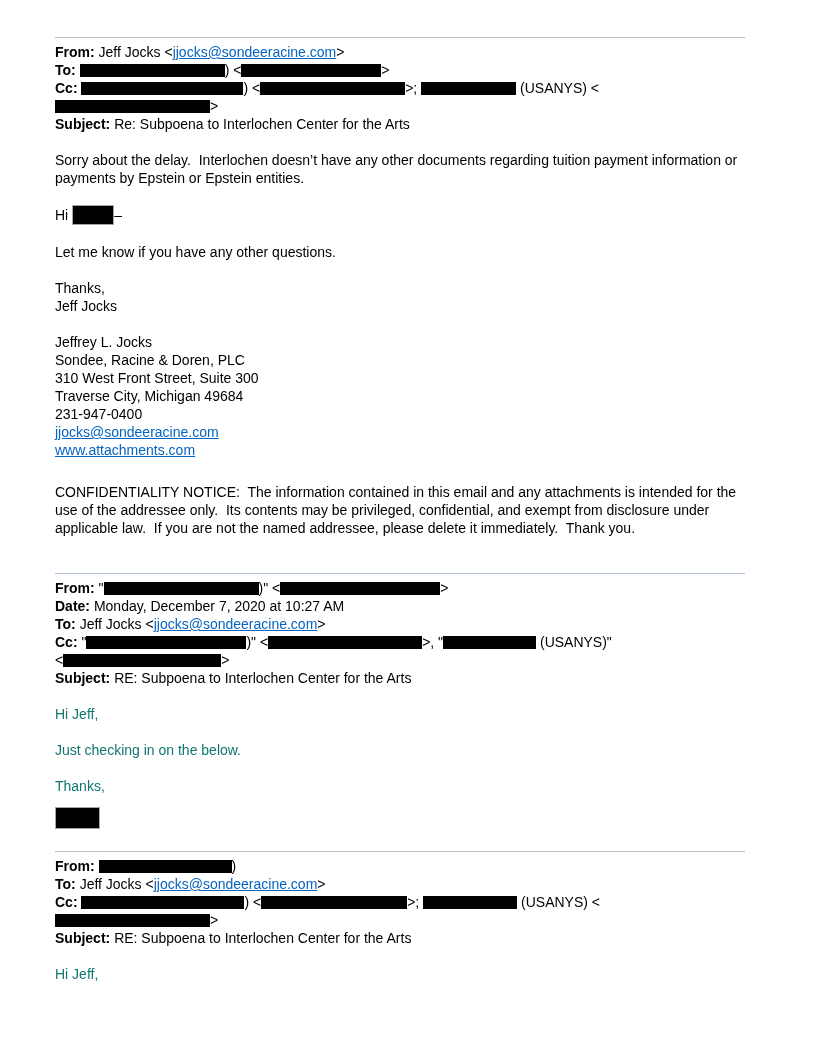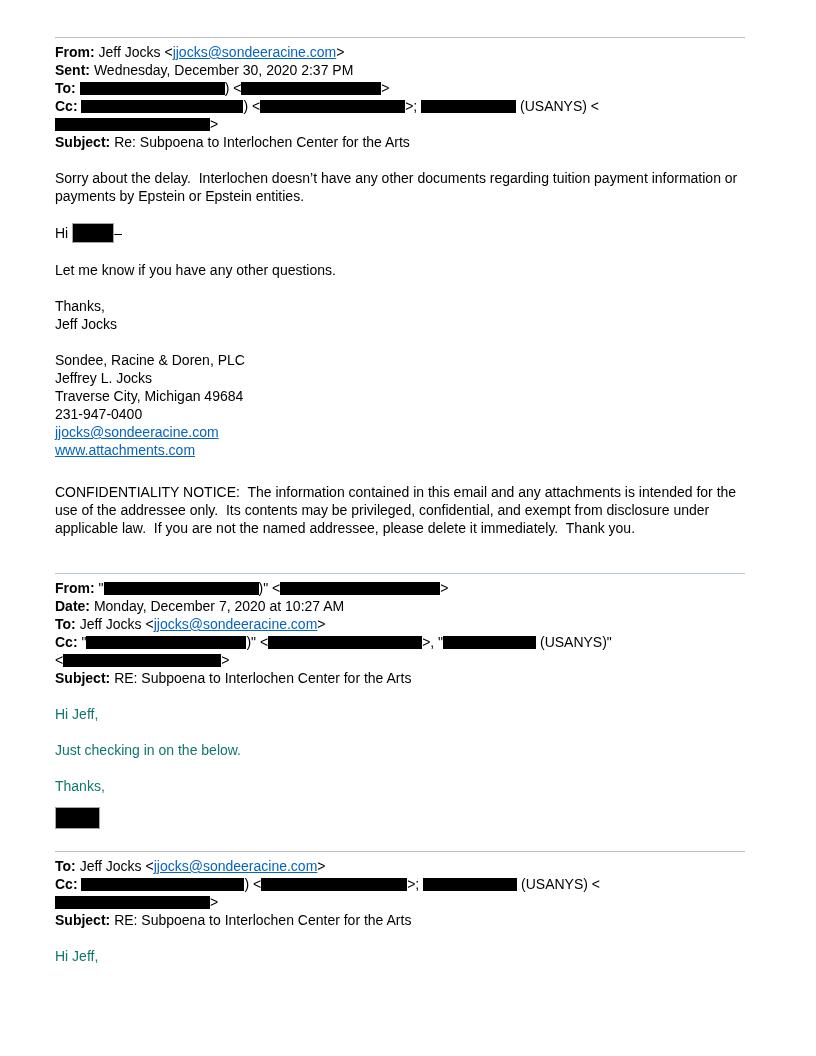--- a/index.html
+++ b/index.html
@@ -35,35 +35,35 @@
 </style>
 </head>
 <body>
 
 <div class="page">
 
   <hr class="divider">
 
   <div class="header">
     <p class="hline"><span class="lbl">From:</span> <span>Jeff Jocks &lt;</span><a class="link">jjocks@sondeeracine.com</a><span>&gt;</span></p>
-    <p class="hline"><span class="lbl">Sent:</span> <span>Wednesday, December 30, 2020 2:37 PM</span></p>
     <p class="hline"><span class="lbl">To:</span> <span class="redact" style="width:145px"></span><span>) &lt;</span><span class="redact" style="width:140px"></span><span>&gt;</span></p>
     <p class="hline"><span class="lbl">Cc:</span> <span class="redact" style="width:162px"></span><span>) &lt;</span><span class="redact" style="width:145px"></span><span>&gt;;</span> <span class="redact" style="width:95px"></span> <span>(USANYS) &lt;</span><span class="redact" style="width:155px"></span><span>&gt;</span></p>
     <p class="hline"><span class="lbl">Subject:</span> <span>Re: Subpoena to Interlochen Center for the Arts</span></p>
   </div>
 
   <div>
     <p class="para">Sorry about the delay.  Interlochen doesn’t have any other documents regarding tuition payment information or payments by Epstein or Epstein entities.</p>
     <p class="para"><span>Hi</span> <span class="redact-box"></span><span>–</span></p>
     <p class="para">Let me know if you have any other questions.</p>
     <p class="para"><span>Thanks,</span><br><span>Jeff Jocks</span></p>
 
     <div class="sig-block">
+      <p class="hline">Jeffrey L. Jocks</p>
       <p class="hline">Sondee, Racine &amp; Doren, PLC</p>
-      <p class="hline">Jeffrey L. Jocks</p>
+      <p class="hline">310 West Front Street, Suite 300</p>
       <p class="hline">Traverse City, Michigan 49684</p>
       <p class="hline">231-947-0400</p>
       <p class="hline"><a class="link">jjocks@sondeeracine.com</a></p>
       <p class="hline"><a class="link">www.attachments.com</a></p>
     </div>
 
     <p class="para conf">CONFIDENTIALITY NOTICE:  The information contained in this email and any attachments is intended for the use of the addressee only.  Its contents may be privileged, confidential, and exempt from disclosure under applicable law.  If you are not the named addressee, please delete it immediately.  Thank you.</p>
   </div>
 
   <hr class="divider blue mt36">
@@ -80,20 +80,21 @@
   <div class="reply">
     <p class="para">Hi Jeff,</p>
     <p class="para">Just checking in on the below.</p>
     <p class="para">Thanks,</p>
     <span class="sig-redact"></span>
   </div>
 
   <hr class="divider mt22">
 
   <div class="header">
+    <p class="hline"><span class="lbl">From:</span> <span class="redact" style="width:133px"></span><span>)</span></p>
     <p class="hline"><span class="lbl">To:</span> <span>Jeff Jocks &lt;</span><a class="link">jjocks@sondeeracine.com</a><span>&gt;</span></p>
     <p class="hline"><span class="lbl">Cc:</span> <span class="redact" style="width:163px"></span><span>) &lt;</span><span class="redact" style="width:146px"></span><span>&gt;;</span> <span class="redact" style="width:94px"></span> <span>(USANYS) &lt;</span><span class="redact" style="width:155px"></span><span>&gt;</span></p>
     <p class="hline"><span class="lbl">Subject:</span> <span>RE: Subpoena to Interlochen Center for the Arts</span></p>
   </div>
 
   <div class="reply">
     <p class="para">Hi Jeff,</p>
   </div>
 
 </div>

